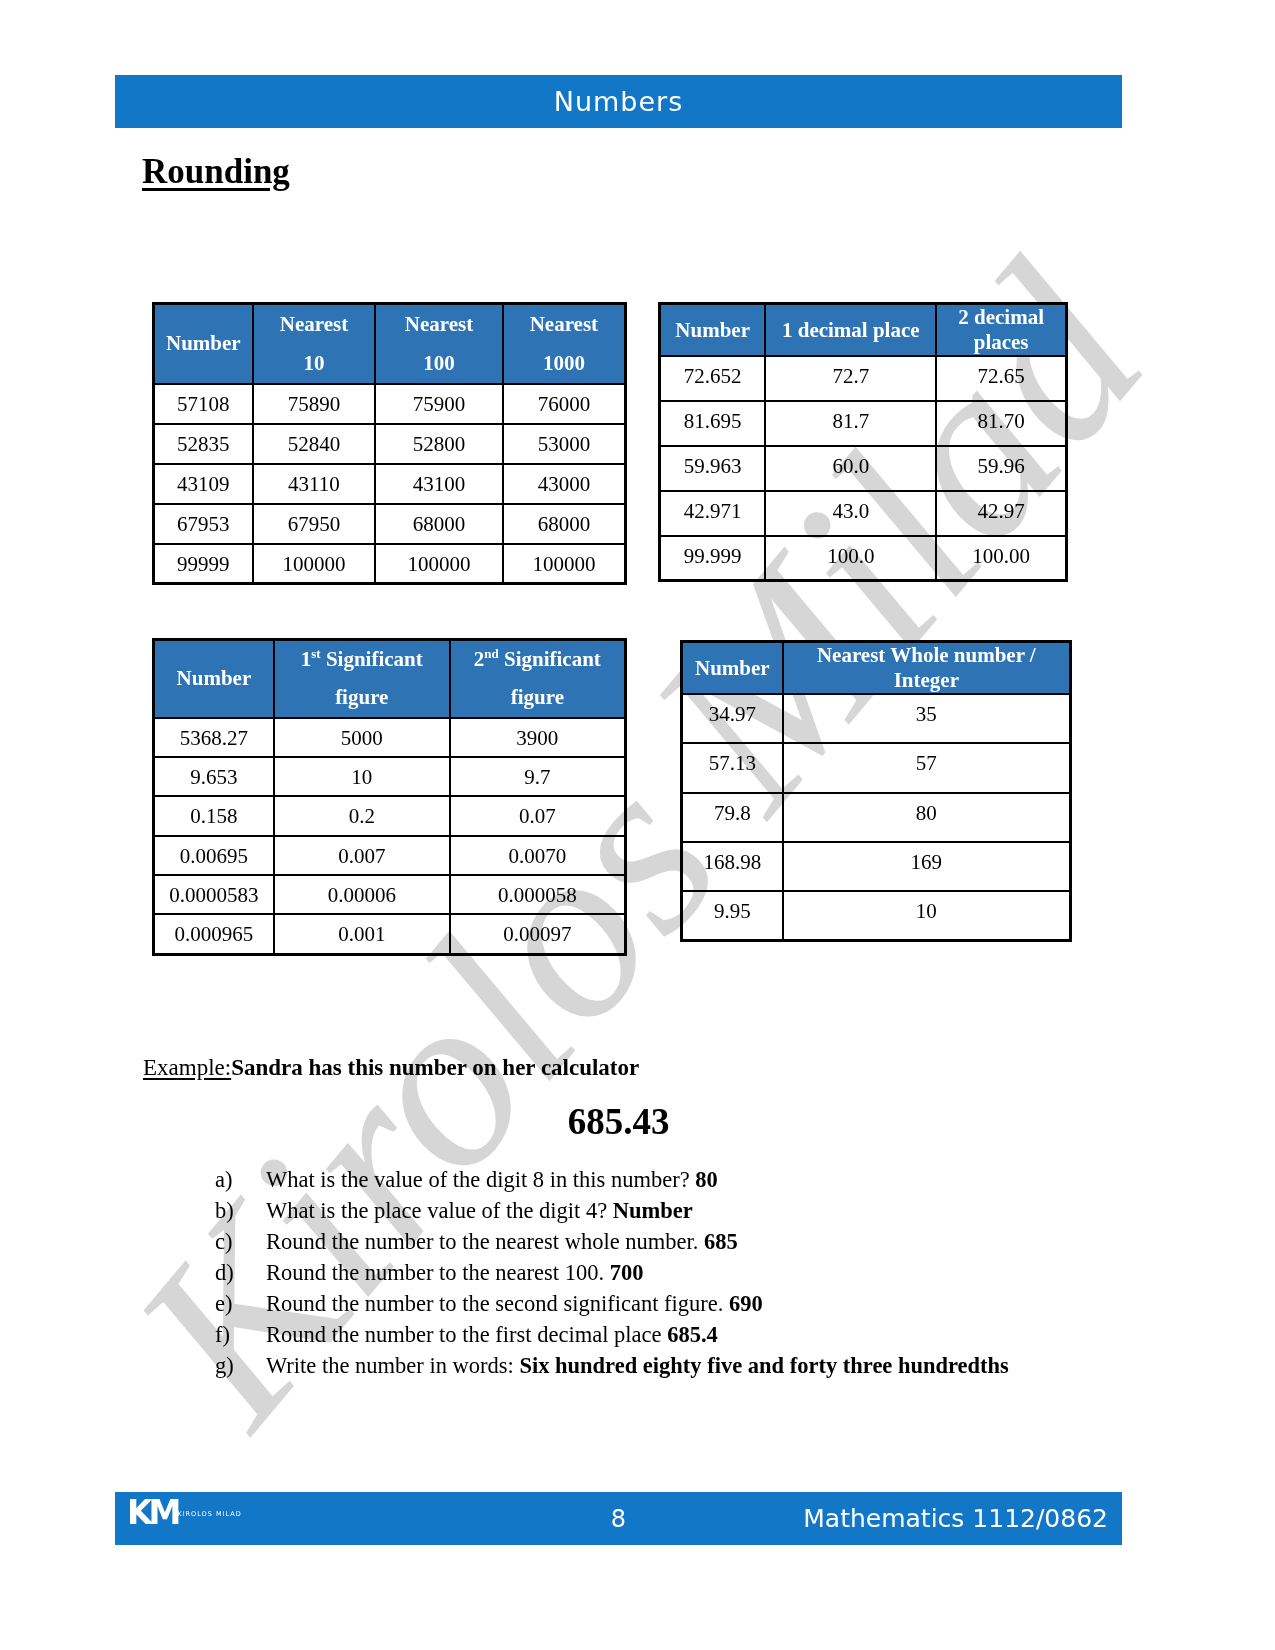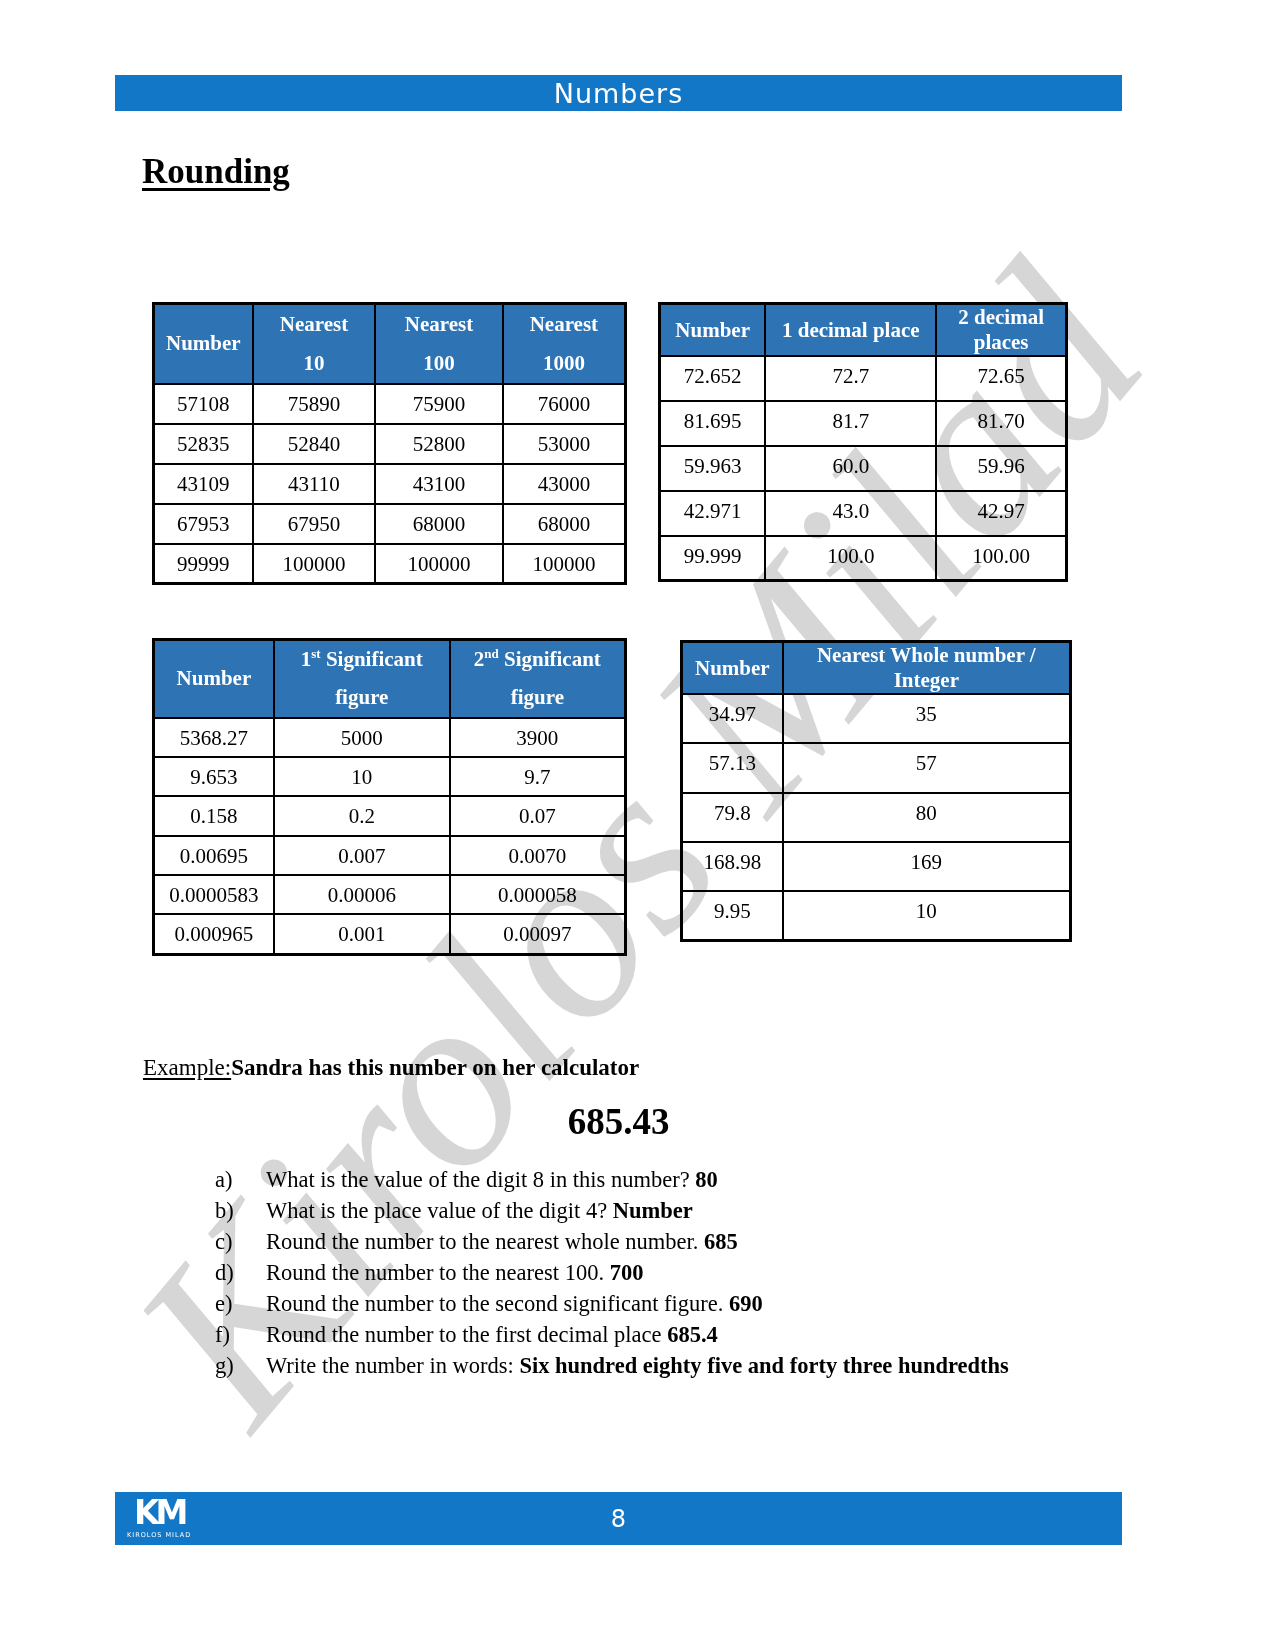--- a/index.html
+++ b/index.html
@@ -9,21 +9,21 @@
   
   .watermark{position:absolute;left:50%;top:845px;
     transform:translate(-50%,-50%) rotate(-50deg);
     font-family:"Liberation Serif",serif;font-style:italic;
     font-size:250px;white-space:nowrap;color:var(--watermark-gray,#d6d6d6);
     z-index:0;pointer-events:none;line-height:1;}
 
   .layer{position:absolute;z-index:1;}
 
   
-  .banner{left:115px;top:75px;width:1007px;height:36px;
+  .banner{left:115px;top:75px;width:1007px;height:53px;
     background:var(--banner-blue,#1377C8);display:flex;align-items:center;justify-content:center;}
   .banner-text{color:#fff;font-family:"DejaVu Sans",sans-serif;font-size:27px;letter-spacing:1px;}
 
   
   .section-title{left:142px;top:152px;font-size:35px;font-weight:bold;
     text-decoration:underline;text-decoration-thickness:3px;text-underline-offset:5px;}
 
   
   .tbl table{border-collapse:collapse;width:100%;height:100%;table-layout:fixed;
     border:3px solid #000;}
@@ -49,21 +49,21 @@
     font-size:37px;font-weight:bold;}
   .questions{left:215px;top:1164px;width:920px;}
   .q-row{display:flex;font-size:22.5px;line-height:31px;}
   .q-letter{width:38px;flex:0 0 38px;}
   .q-text{flex:1;margin-left:13px;}
   .q-answer{font-weight:bold;}
 
   
   .footer{left:115px;top:1492px;width:1007px;height:53px;
     background:var(--banner-blue,#1377C8);display:flex;align-items:center;}
-  .footer-logo{position:absolute;left:12px;top:4px;display:flex;flex-direction:column;
+  .footer-logo{position:absolute;left:12px;top:4px;display:flex;flex-direction:row;
     align-items:center;color:#fff;}
   .logo-km{font-family:"DejaVu Sans",sans-serif;font-weight:bold;font-size:33px;
     letter-spacing:-4px;line-height:1;}
   .logo-sub{font-family:"DejaVu Sans",sans-serif;font-size:6.5px;letter-spacing:1px;
     margin-top:2px;}
   .footer-page{position:absolute;left:0;width:100%;text-align:center;color:#fff;
     font-family:"DejaVu Sans",sans-serif;font-size:24px;}
   .footer-course{position:absolute;right:14px;color:#fff;
     font-family:"DejaVu Sans",sans-serif;font-size:25px;}
 </style>
@@ -292,13 +292,14 @@
       <span class="q-text">Write the number in words: <b class="q-answer">Six hundred eighty five and forty three hundredths</b></span>
     </div>
   </div>
 
 <div class="layer footer">
   <div class="footer-logo">
     <span class="logo-km">KM</span>
     <span class="logo-sub">KIROLOS MILAD</span>
   </div>
   <div class="footer-page">8</div>
+  <div class="footer-course">Mathematics 1112/0862</div>
 </div>
 
 </body></html>

